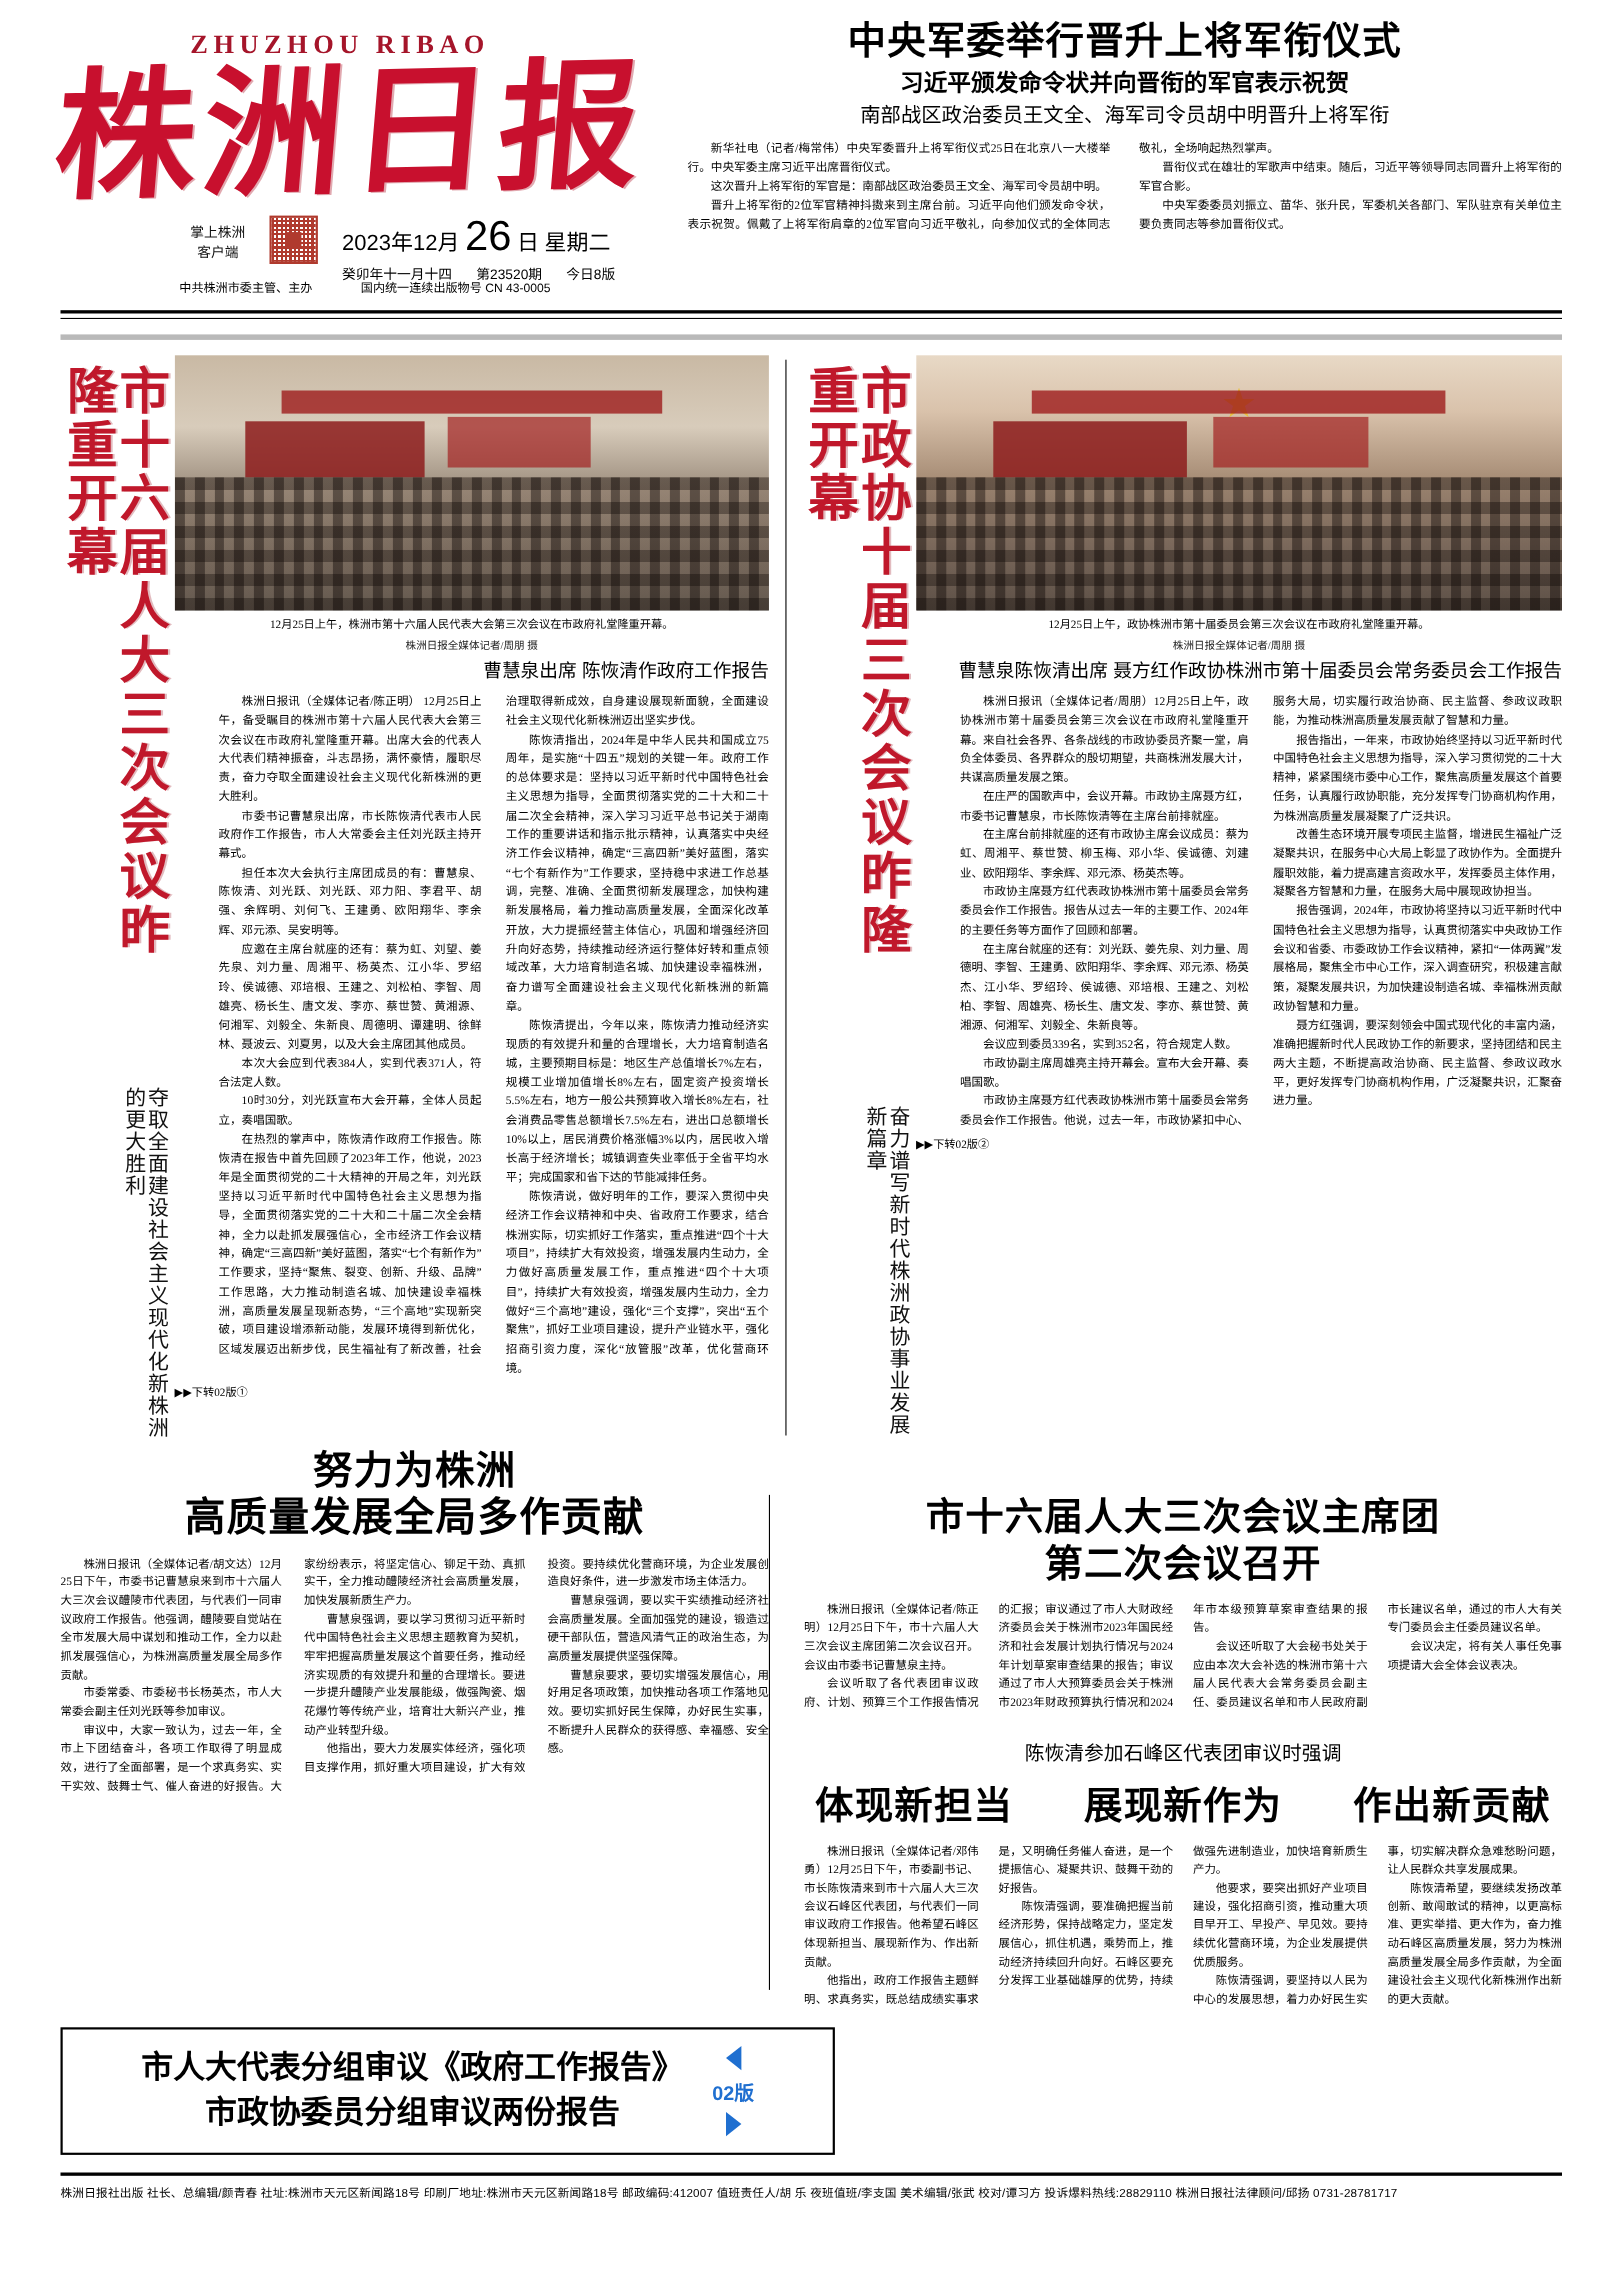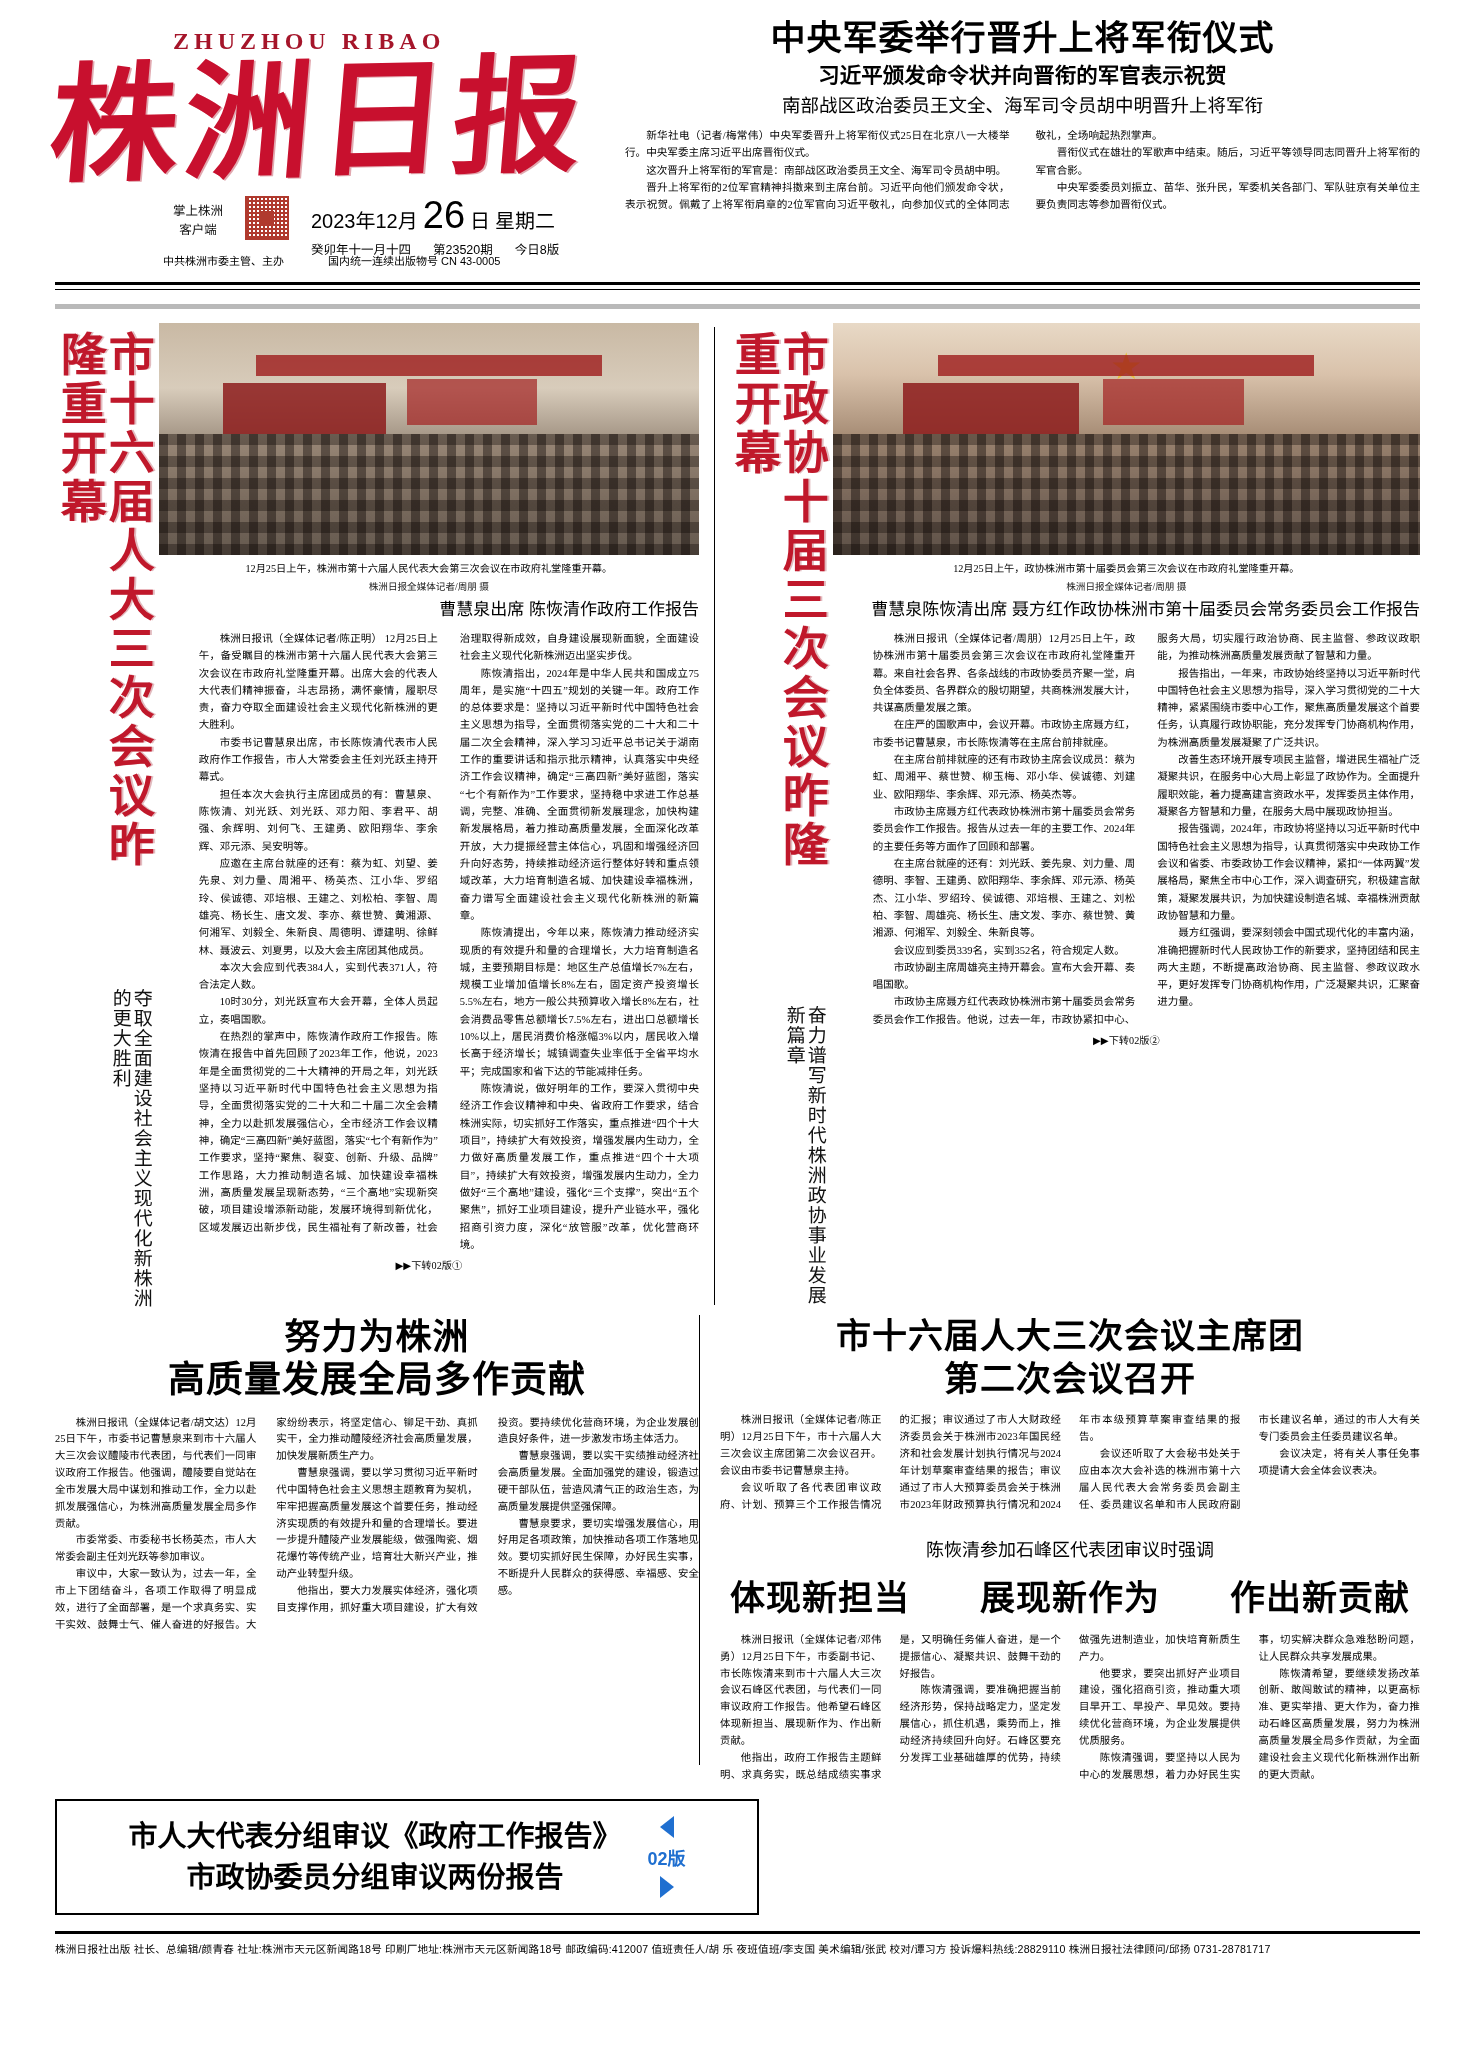--- a/index.html
+++ b/index.html
@@ -250,33 +250,33 @@
     font-size:10.5px;
     line-height:1.65;
     text-align:justify;
     margin-top:9px;
     font-family:"Liberation Serif","DejaVu Serif",serif;
     margin-left:40px;
   }
   .body-cols p{ margin:0;text-indent:2em; }
   .jump{
     font-size:10.2px;
-    text-align:center;
+    text-align:left;
     margin-top:4px;
     font-family:"Liberation Serif","DejaVu Serif",serif;
   }
 
   
   .lower{
     display:flex;
     padding:6px 55px 0 55px;
     box-sizing:border-box;
   }
   .lower-left{ width:644px;flex:none; }
-  .lower-right{ flex:1;padding-left:21px;position:relative; }
+  .lower-right{ flex:1;padding-left:32px;position:relative;margin-top:44px; }
   .lower-right:before{
     content:"";position:absolute;left:0px;top:0;bottom:18px;width:1px;background:#000;
   }
   .kicker{
     text-align:center;
     font-family:"Liberation Sans","DejaVu Sans",sans-serif;
     font-size:18px;
     font-weight:400;
     line-height:1.3;
     margin-bottom:6px;

